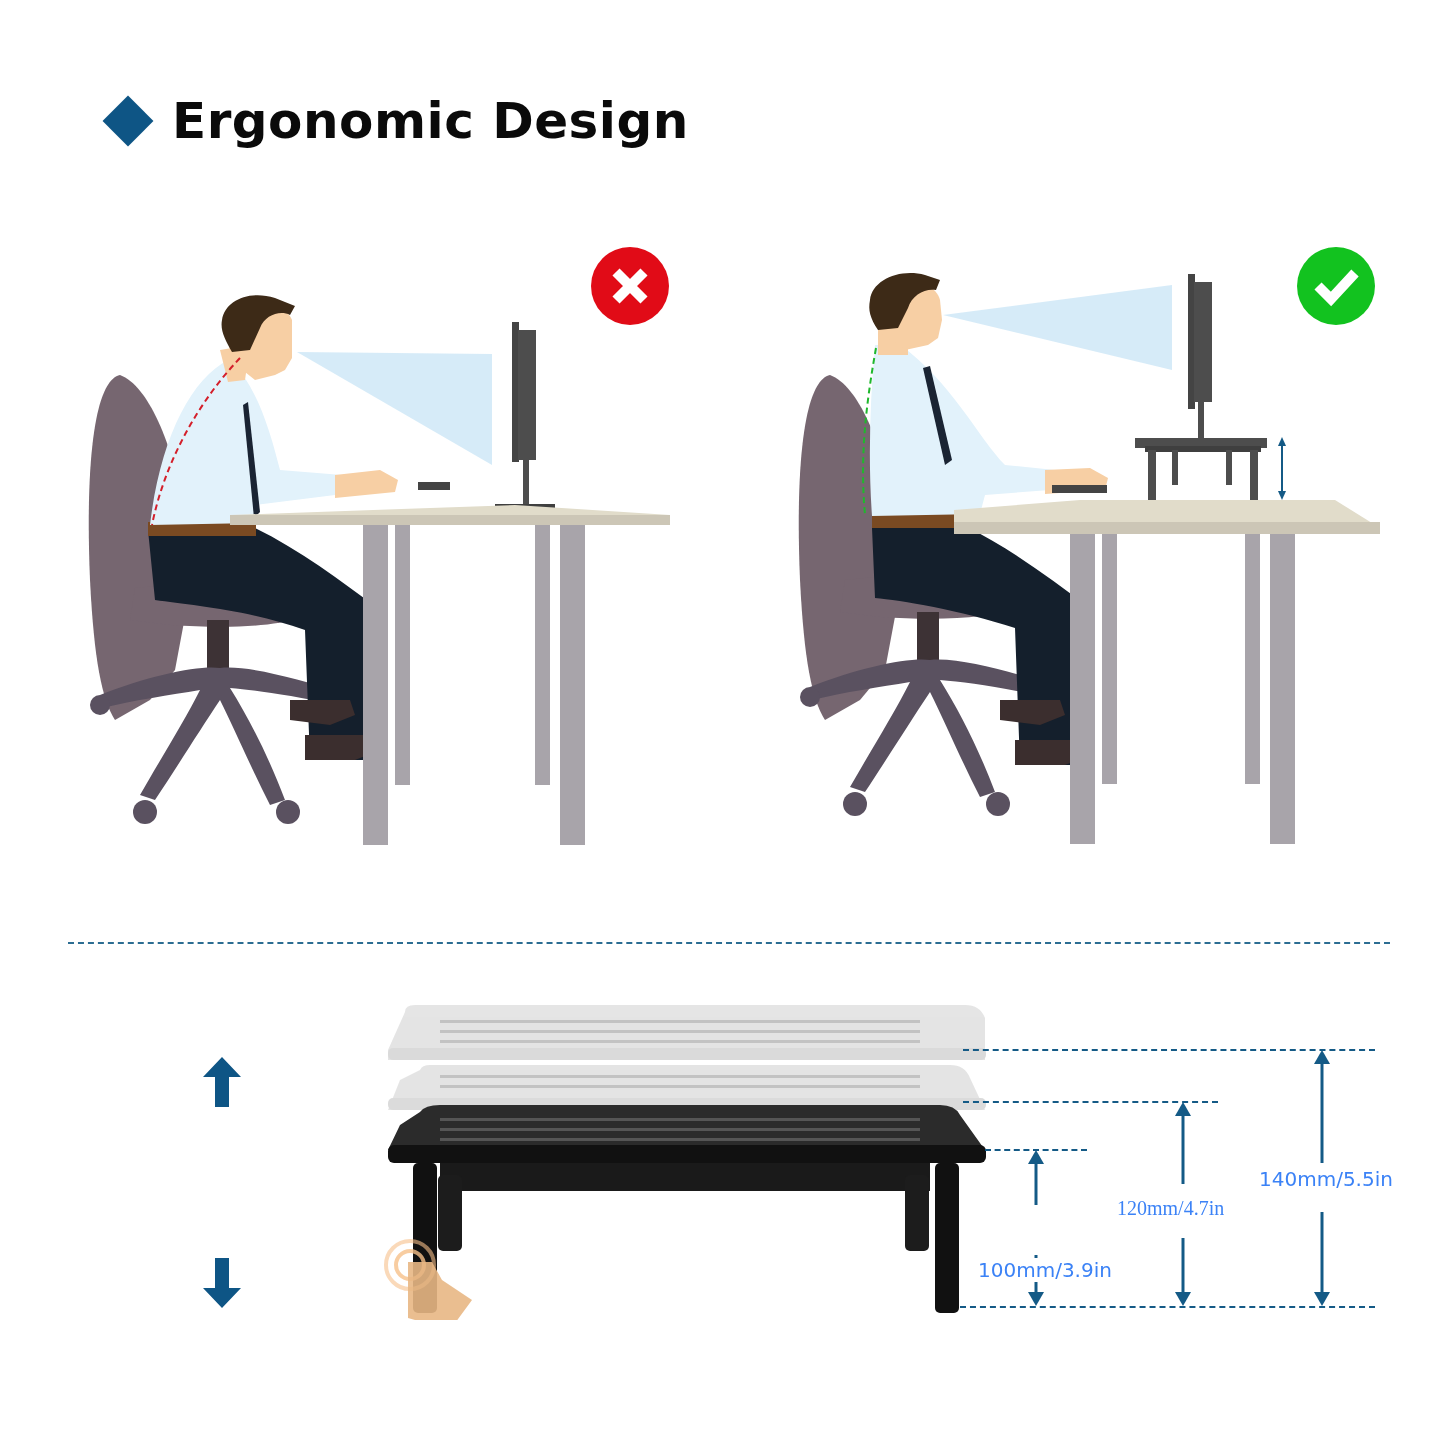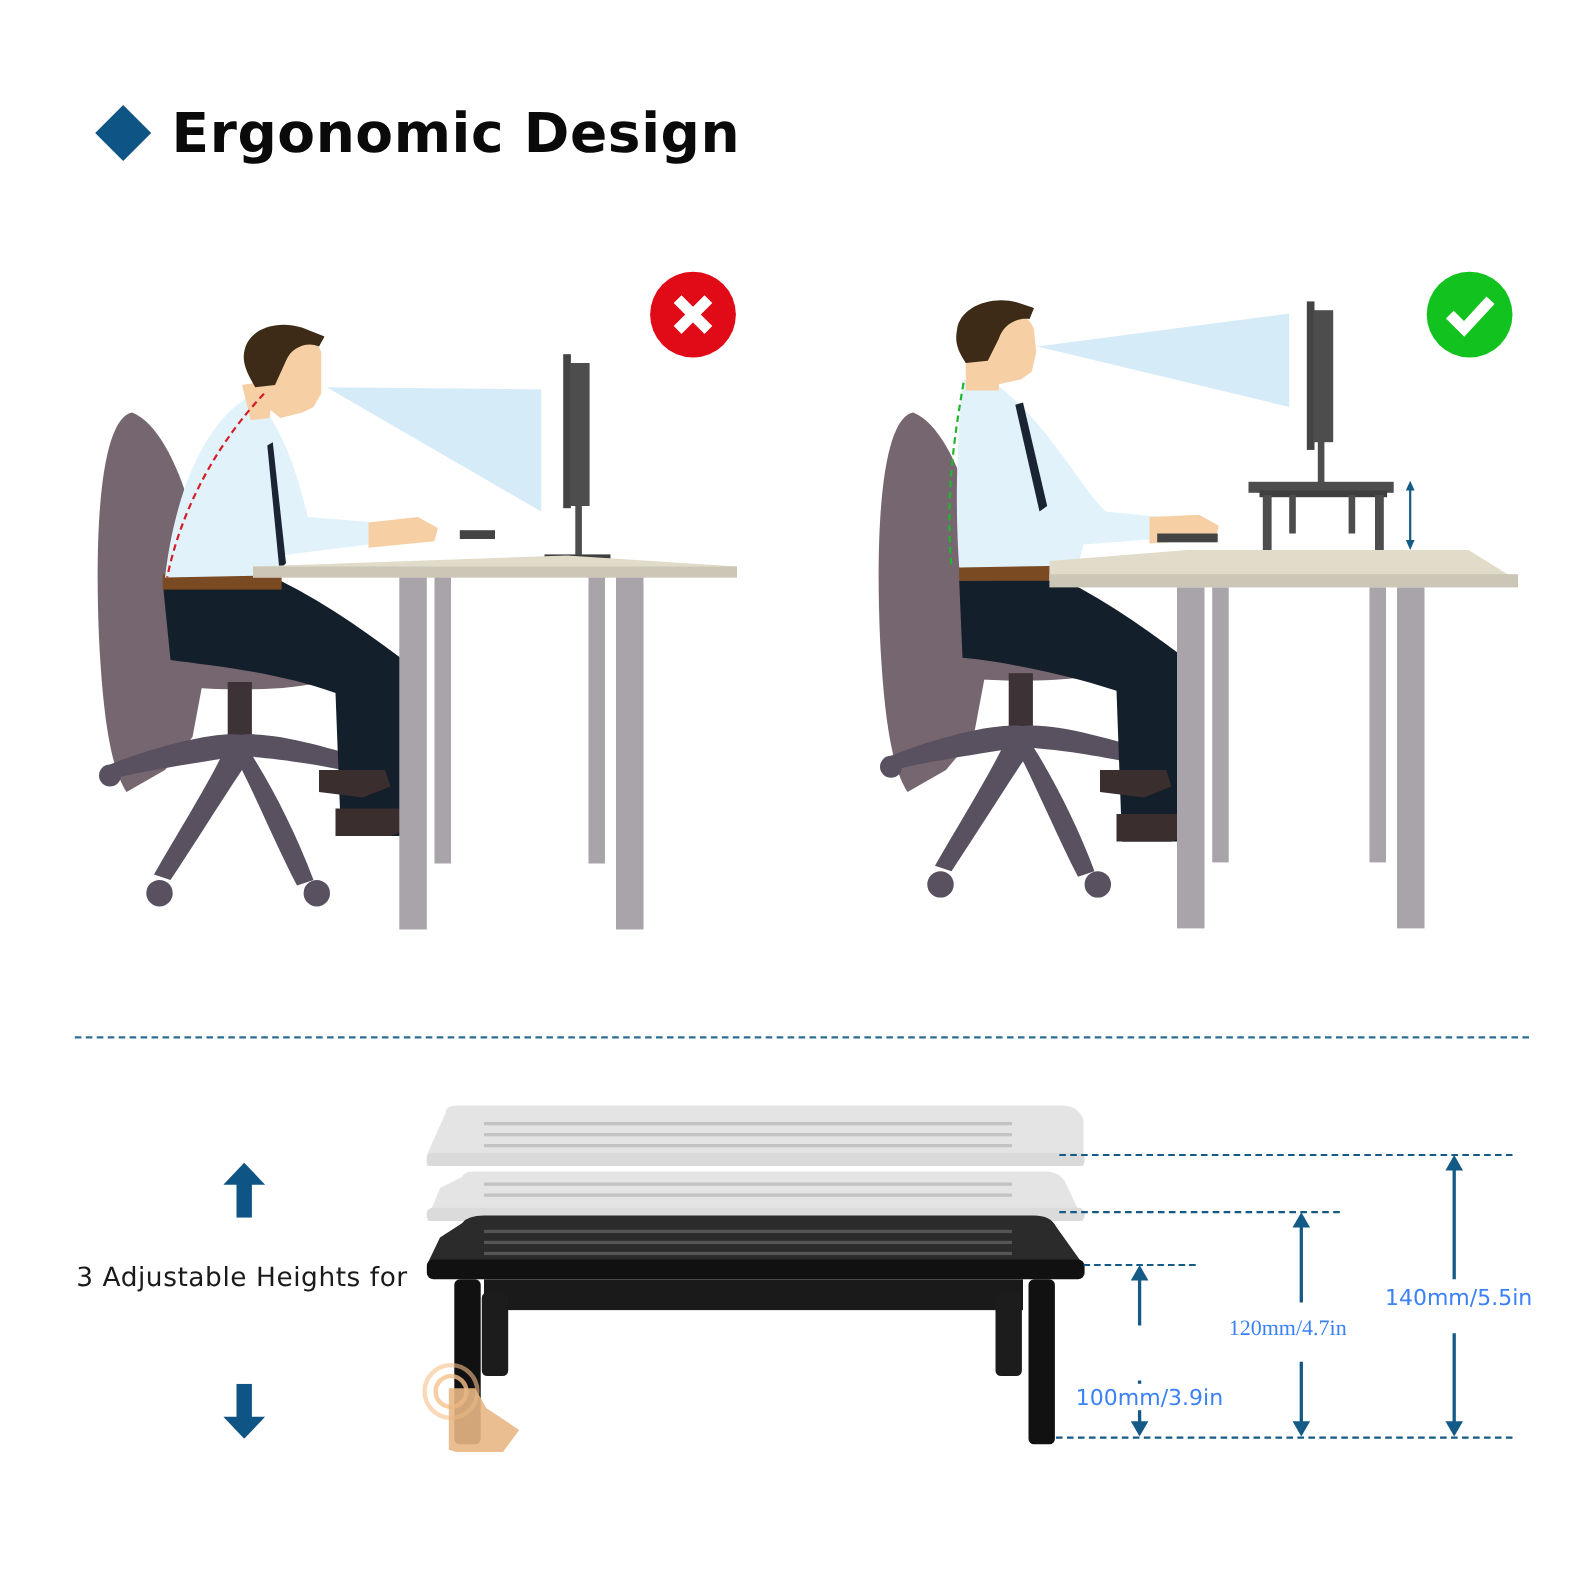--- a/index.html
+++ b/index.html
@@ -1,18 +1,18 @@
 <!DOCTYPE html>
 <html><head>
 <meta charset="utf-8">
 <style>
   html, body { margin:0; padding:0; background:#ffffff; }
   body { width:1445px; height:1445px; position:relative; overflow:hidden; font-family:"DejaVu Sans", sans-serif; color:#111; }
   .abs { position:absolute; }
-  .title { left:88px; top:92px; display:flex; align-items:center; gap:18px; }
+  .title { left:104px; top:92px; display:flex; align-items:center; gap:18px; }
   .title .diamond { width:36px; height:36px; background:#0e5585; transform:rotate(45deg); margin:0 8px 0 6px; }
   .title h1 { margin:0; font-size:50px; font-weight:bold; letter-spacing:0.5px; font-family:"DejaVu Sans", sans-serif; color:#0a0a0a; }
   .badge { width:78px; height:78px; border-radius:50%; display:flex; align-items:center; justify-content:center; }
   .badge.bad { left:591px; top:247px; background:#e10b17; }
   .badge.good { left:1297px; top:247px; background:#12c21f; }
   .divider { left:68px; top:942px; width:1322px; border-top:2px dashed #2c6d92; }
   .caption { left:62px; top:1140px; width:316px; text-align:center; font-size:24px; line-height:42px; color:#1a1a1a; letter-spacing:0.5px; font-family:"DejaVu Sans", sans-serif; }
   .dim-label { color:#3b82f6; font-size:20px; font-family:"DejaVu Sans", sans-serif; background:#fff; padding:0 2px; white-space:nowrap; }
   .hline { border-top:2px dashed #145a86; height:0; }
 </style>
@@ -149,21 +149,20 @@
 <div class="abs divider"></div>
 
 <svg class="abs" style="left:203px; top:1057px;" width="38" height="50" viewBox="0 0 38 50">
   <polygon points="19,0 38,20 26,20 26,50 12,50 12,20 0,20" fill="#0e5585"></polygon>
 </svg>
 <svg class="abs" style="left:203px; top:1258px;" width="38" height="50" viewBox="0 0 38 50">
   <polygon points="12,0 26,0 26,30 38,30 19,50 0,30 12,30" fill="#0e5585"></polygon>
 </svg>
 
 <div class="abs caption">
-  <div>3 Adjustable Heights for</div>
 </div>
 
 <svg class="abs" style="left:380px; top:1000px;" width="610" height="320" viewBox="0 0 610 320">
 
   <g opacity="0.55">
     <path d="M25 12 Q25 5 35 5 L585 5 Q600 5 605 18 L605 60 L8 60 L8 50 Z" fill="#cfcfcf"></path>
     <rect x="8" y="48" width="598" height="12" rx="5" fill="#bdbdbd"></rect>
   </g>
 
   <g opacity="0.45">

